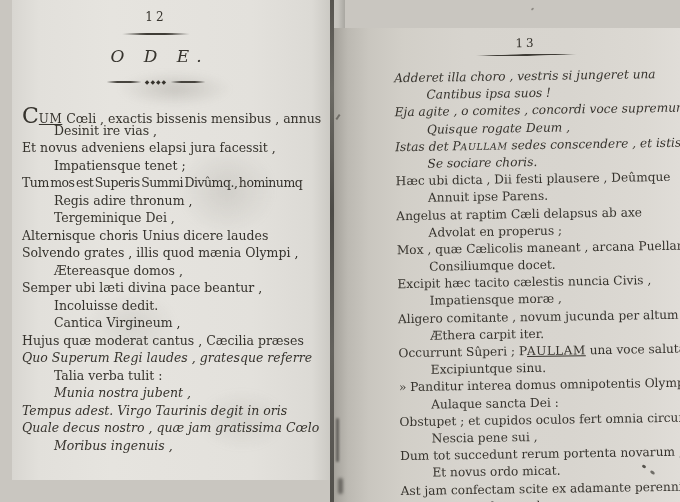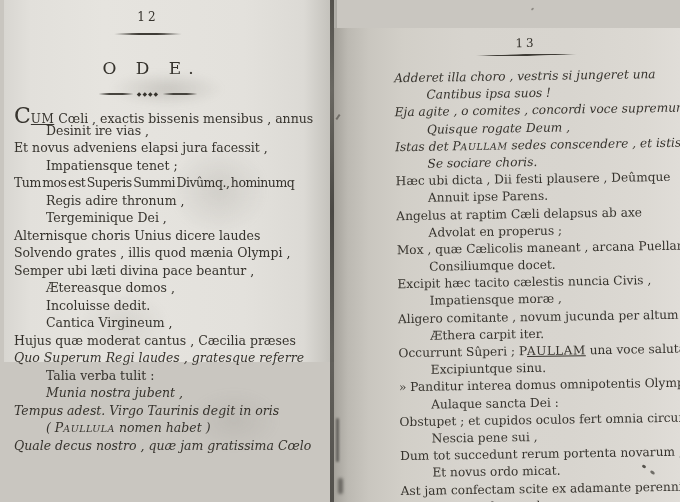--- a/index.html
+++ b/index.html
@@ -10,21 +10,21 @@
   html,body{margin:0;padding:0;}
   body{
     width:680px;height:502px;overflow:hidden;
     background:#c9c6c0;
     font-family:"DejaVu Serif","Liberation Serif",serif;
   }
   .scan{position:relative;width:680px;height:502px;}
 
   
   .page-left{
-    position:absolute;left:4px;top:0;width:333px;height:362px;
+    position:absolute;left:12px;top:0;width:333px;height:480px;
     background:linear-gradient(90deg,#d8d6d1 0%,#e2e0db 8%,#e6e4df 30%,#e3e1dc 72%,#dcdad5 90%,#c4c2bc 98%,#a9a7a1 100%);
   }
   
   .gutter{
     position:absolute;left:330px;top:0;width:4px;height:502px;
     background:linear-gradient(180deg,#3a3833 0%,#55534d 18%,#2e2c28 42%,#4a4843 70%,#35332f 100%);
     opacity:.8;
   }
   
   .page-right{
@@ -32,21 +32,21 @@
     background:linear-gradient(90deg,#a5a29b 0%,#bcb9b2 4%,#c9c6bf 10%,#d2cfc8 20%,#d7d4ce 38%,#d8d5cf 68%,#dcd9d3 90%,#e0ddd8 100%);
     margin-top:28px;
   }
 
   
   .left-head{position:absolute;left:10px;top:10px;width:268px;text-align:center;color:var(--ink);}
   .pagenum{font-size:12px;letter-spacing:3px;}
   .rule{height:2px;margin:9px auto 0;border-radius:50%;
         background:radial-gradient(50% 50% at 50% 50%, rgba(54,51,45,.95) 55%, rgba(54,51,45,0) 100%);}
   .rule-left{width:78px;}
-  .ode-title{margin-top:23px;font-size:17px;letter-spacing:7px;padding-left:7px;}
+  .ode-title{margin-top:11px;font-style:italic;font-size:17px;letter-spacing:7px;padding-left:7px;}
   .ornament{margin:13px auto 0;width:104px;display:flex;align-items:center;}
   .orn-line{flex:1;height:1.6px;background:radial-gradient(50% 50% at 50% 50%, rgba(54,51,45,.9) 60%, rgba(54,51,45,0) 100%);}
   .orn-dots{font-size:6px;letter-spacing:1px;line-height:1;padding:0 1px;color:var(--ink);}
 
   
   .right-head{position:absolute;left:56px;top:8px;width:272px;text-align:center;color:var(--ink);
               transform:rotate(-0.9deg);}
   .rule-right{width:106px;margin-top:4px;}
 
   
@@ -108,31 +108,31 @@
     <div class="verses left-verses" id="left-verses">
         <div class="line"><span class="seg-cap">C</span><span class="seg-sc">um</span><span class="seg-n"> Cœli , exactis bissenis mensibus , annus</span></div>
         <div class="line indent"><span class="seg-n">Desinit ire vias ,</span></div>
         <div class="line"><span class="seg-n">Et novus adveniens elapsi jura facessit ,</span></div>
         <div class="line indent"><span class="seg-n">Impatiensque tenet ;</span></div>
         <div class="line tight"><span class="seg-n">Tum mos est Superis Summi Divûmq., hominumq</span></div>
         <div class="line indent"><span class="seg-n">Regis adire thronum ,</span></div>
         <div class="line indent"><span class="seg-n">Tergeminique Dei ,</span></div>
         <div class="line"><span class="seg-n">Alternisque choris Unius dicere laudes</span></div>
         <div class="line"><span class="seg-n">Solvendo grates , illis quod mænia Olympi ,</span></div>
+        <div class="line indent"><span class="seg-n">Ætereasque domos ,</span></div>
         <div class="line"><span class="seg-n">Semper ubi læti divina pace beantur ,</span></div>
-        <div class="line indent"><span class="seg-n">Ætereasque domos ,</span></div>
         <div class="line indent"><span class="seg-n">Incoluisse dedit.</span></div>
         <div class="line indent"><span class="seg-n">Cantica Virgineum ,</span></div>
         <div class="line"><span class="seg-n">Hujus quæ moderat cantus , Cæcilia præses</span></div>
         <div class="line"><span class="seg-i">Quo Superum Regi laudes , gratesque referre</span></div>
         <div class="line indent"><span class="seg-n">Talia verba tulit :</span></div>
         <div class="line indent"><span class="seg-i">Munia nostra jubent ,</span></div>
         <div class="line"><span class="seg-i">Tempus adest. Virgo Taurinis degit in oris</span></div>
-        <div class="line indent"><span class="seg-i">( P</span><span class="seg-isc">aullula</span><span class="seg-i"> nomen habet )</span></div>
         <div class="line"><span class="seg-i">Quale decus nostro , quæ jam gratissima Cœlo</span></div>
+        <div class="line indent"><span class="seg-i">Moribus ingenuis ,</span></div>
       </div>
   </div>
 
   <div class="gutter"></div>
 
   <div class="page-right">
     <div class="right-head">
       <div class="pagenum">13</div>
       <div class="rule rule-right"></div>
     </div>

